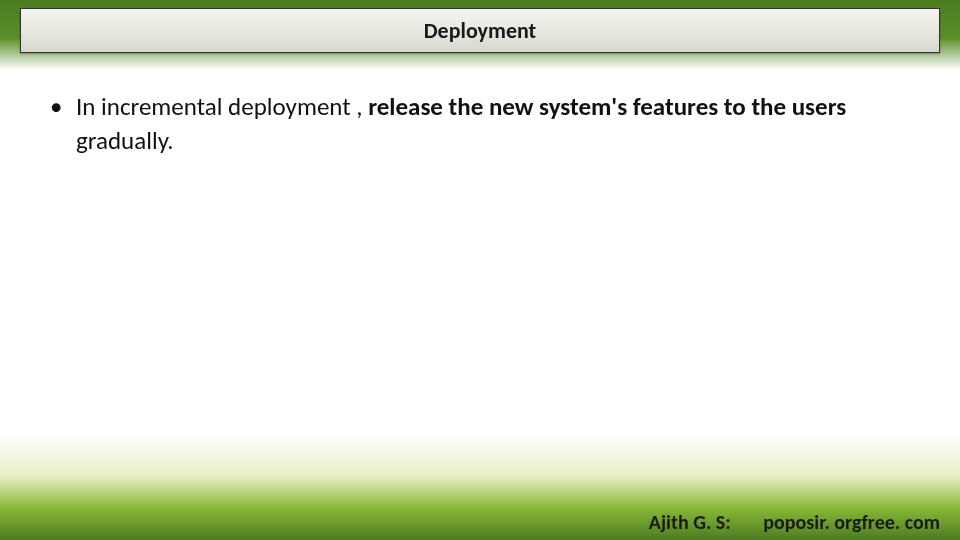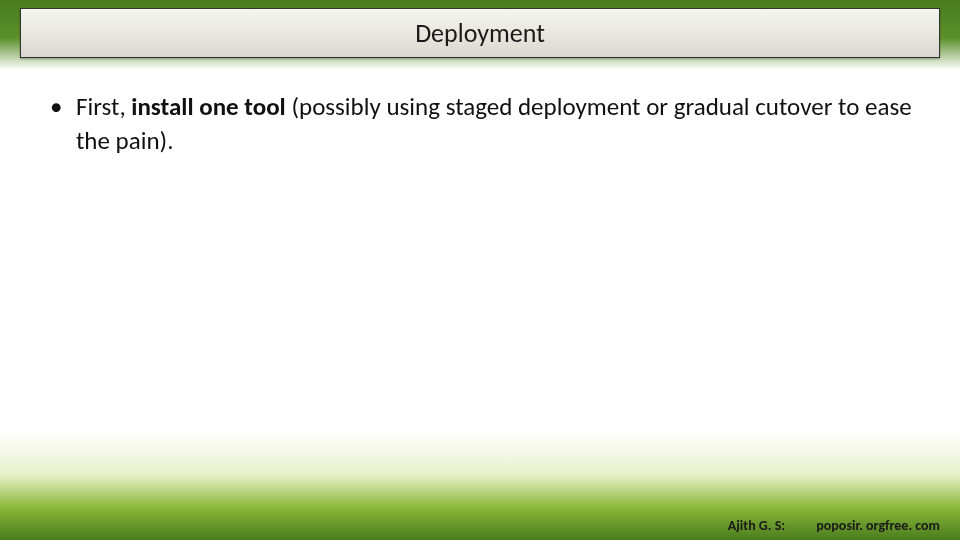--- a/index.html
+++ b/index.html
@@ -24,22 +24,22 @@
     left: 50%;
     transform: translateX(-50%);
     width: 920px;
     background: linear-gradient(to bottom, #f5f5f0 0%, #e8e8e0 50%, #d8d8d0 100%);
     border: 1px solid #333;
     padding: 8px 0;
     text-align: center;
     box-shadow: 0 1px 2px rgba(0,0,0,0.3);
   }
   .title-bar h1 {
-    font-size: 26px;
-    font-weight: normal;
+    font-size: 22px;
+    font-weight: bold;
     color: #1a1a1a;
   }
   .content {
     position: absolute;
     top: 90px;
     left: 40px;
     right: 40px;
   }
   ul.bullets {
     list-style: none;
@@ -59,37 +59,37 @@
     top: 0;
     color: #111;
     font-size: 25px;
   }
   .b { font-weight: bold; }
   .ub { font-weight: bold; text-decoration: underline; }
   .footer {
     position: absolute;
     bottom: 6px;
     right: 20px;
-    font-size: 14px;
+    font-size: 20px;
     font-weight: bold;
     color: #1a1a1a;
   }
   .footer .author { margin-right: 28px; }
 </style>
 </head>
 <body>
 
 <div class="title-bar">
   <h1>Deployment</h1>
 </div>
 
 <div class="content">
   <ul class="bullets">
     <li>
-      <span> First, </span><span class="b">install one tool</span><span> (possibly using staged deployment or gradual cutover to ease the pain).</span>
+      <span> In incremental deployment  , </span><span class="b">release the new system's features to the users</span><span> gradually.</span>
     </li>
   </ul>
 </div>
 
 <div class="footer">
   <span class="author">Ajith G. S:</span>
   <span>poposir. orgfree. com</span>
 </div>
 
 </body></html>

